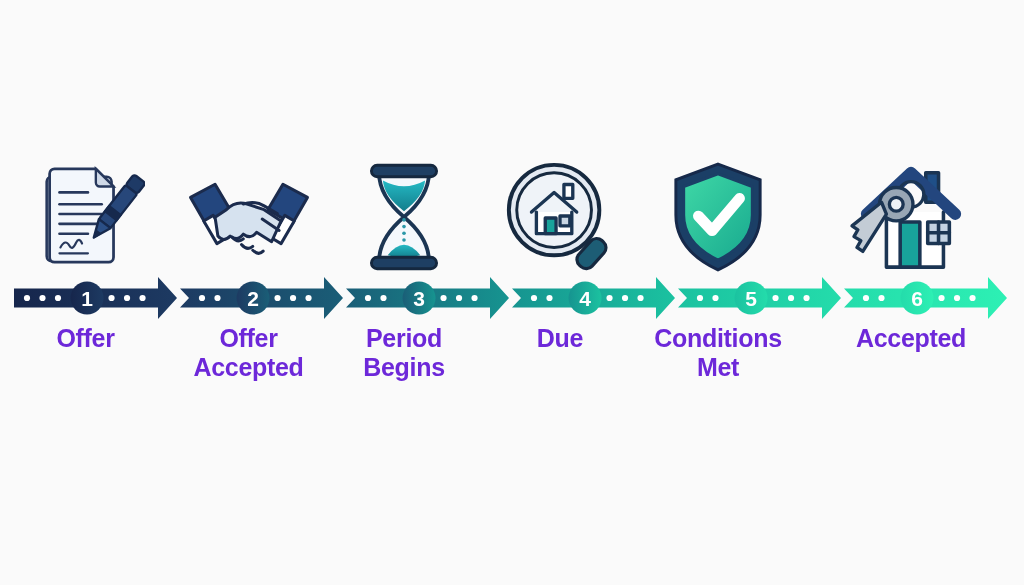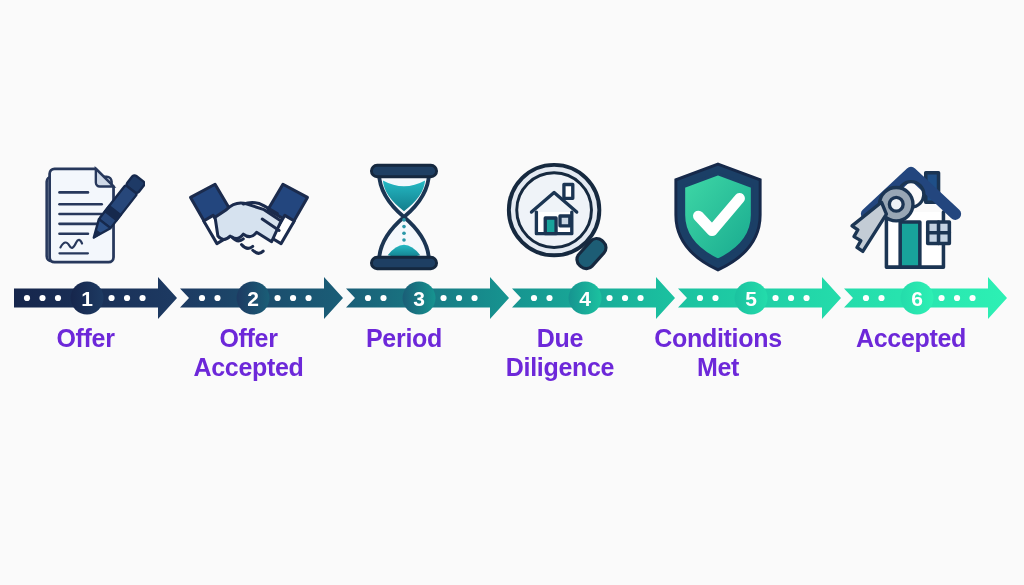--- a/index.html
+++ b/index.html
@@ -193,20 +193,21 @@
               <circle cx="48" cy="70" r="1.9"></circle>
             <circle cx="48" cy="77" r="1.9"></circle>
               <circle cx="48" cy="84" r="1.9"></circle>
           </g>
           <rect x="14" y="6" width="68" height="12" rx="6" fill="#1e3f63" stroke="#15283f" stroke-width="3"></rect>
           <rect x="14" y="102" width="68" height="12" rx="6" fill="#1e3f63" stroke="#15283f" stroke-width="3"></rect>
         </svg>
       </div>
       <div class="label">
         <span>Period</span>
+        <span>Begins</span>
       </div>
     </div>
 
     <div class="step" style="width:156px">
       <div class="icon-wrap">
         <svg width="122" height="118" viewBox="0 0 124 120">
           <g transform="rotate(42 96 96)">
             <rect x="87" y="82" width="18" height="34" rx="8" fill="#1d5d75" stroke="#16293f" stroke-width="3.2"></rect>
           </g>
           <circle cx="56" cy="54" r="46" fill="#e4eaf2" stroke="#16293f" stroke-width="4"></circle>
@@ -215,21 +216,20 @@
             <path d="M33 56 L56 36 L79 56" fill="none"></path>
             <path d="M38 56 v22 h36 v-22" fill="#ffffff"></path>
             <rect x="66" y="28" width="9" height="14" fill="#ffffff"></rect>
             <rect x="47" y="62" width="11" height="16" fill="#18a39b"></rect>
             <rect x="62" y="60" width="10" height="10" fill="#c9d6e3"></rect>
           </g>
         </svg>
       </div>
       <div class="label">
         <span>Due</span>
-        <span>Diligence</span>
       </div>
     </div>
 
     <div class="step" style="width:160px">
       <div class="icon-wrap">
         <svg width="98" height="116" viewBox="0 0 100 118">
           <defs>
             <linearGradient id="shg" x1="0" y1="0" x2="1" y2="1">
               <stop offset="0" stop-color="#3fd8a6"></stop>
                 <stop offset="1" stop-color="#18a98f"></stop>

